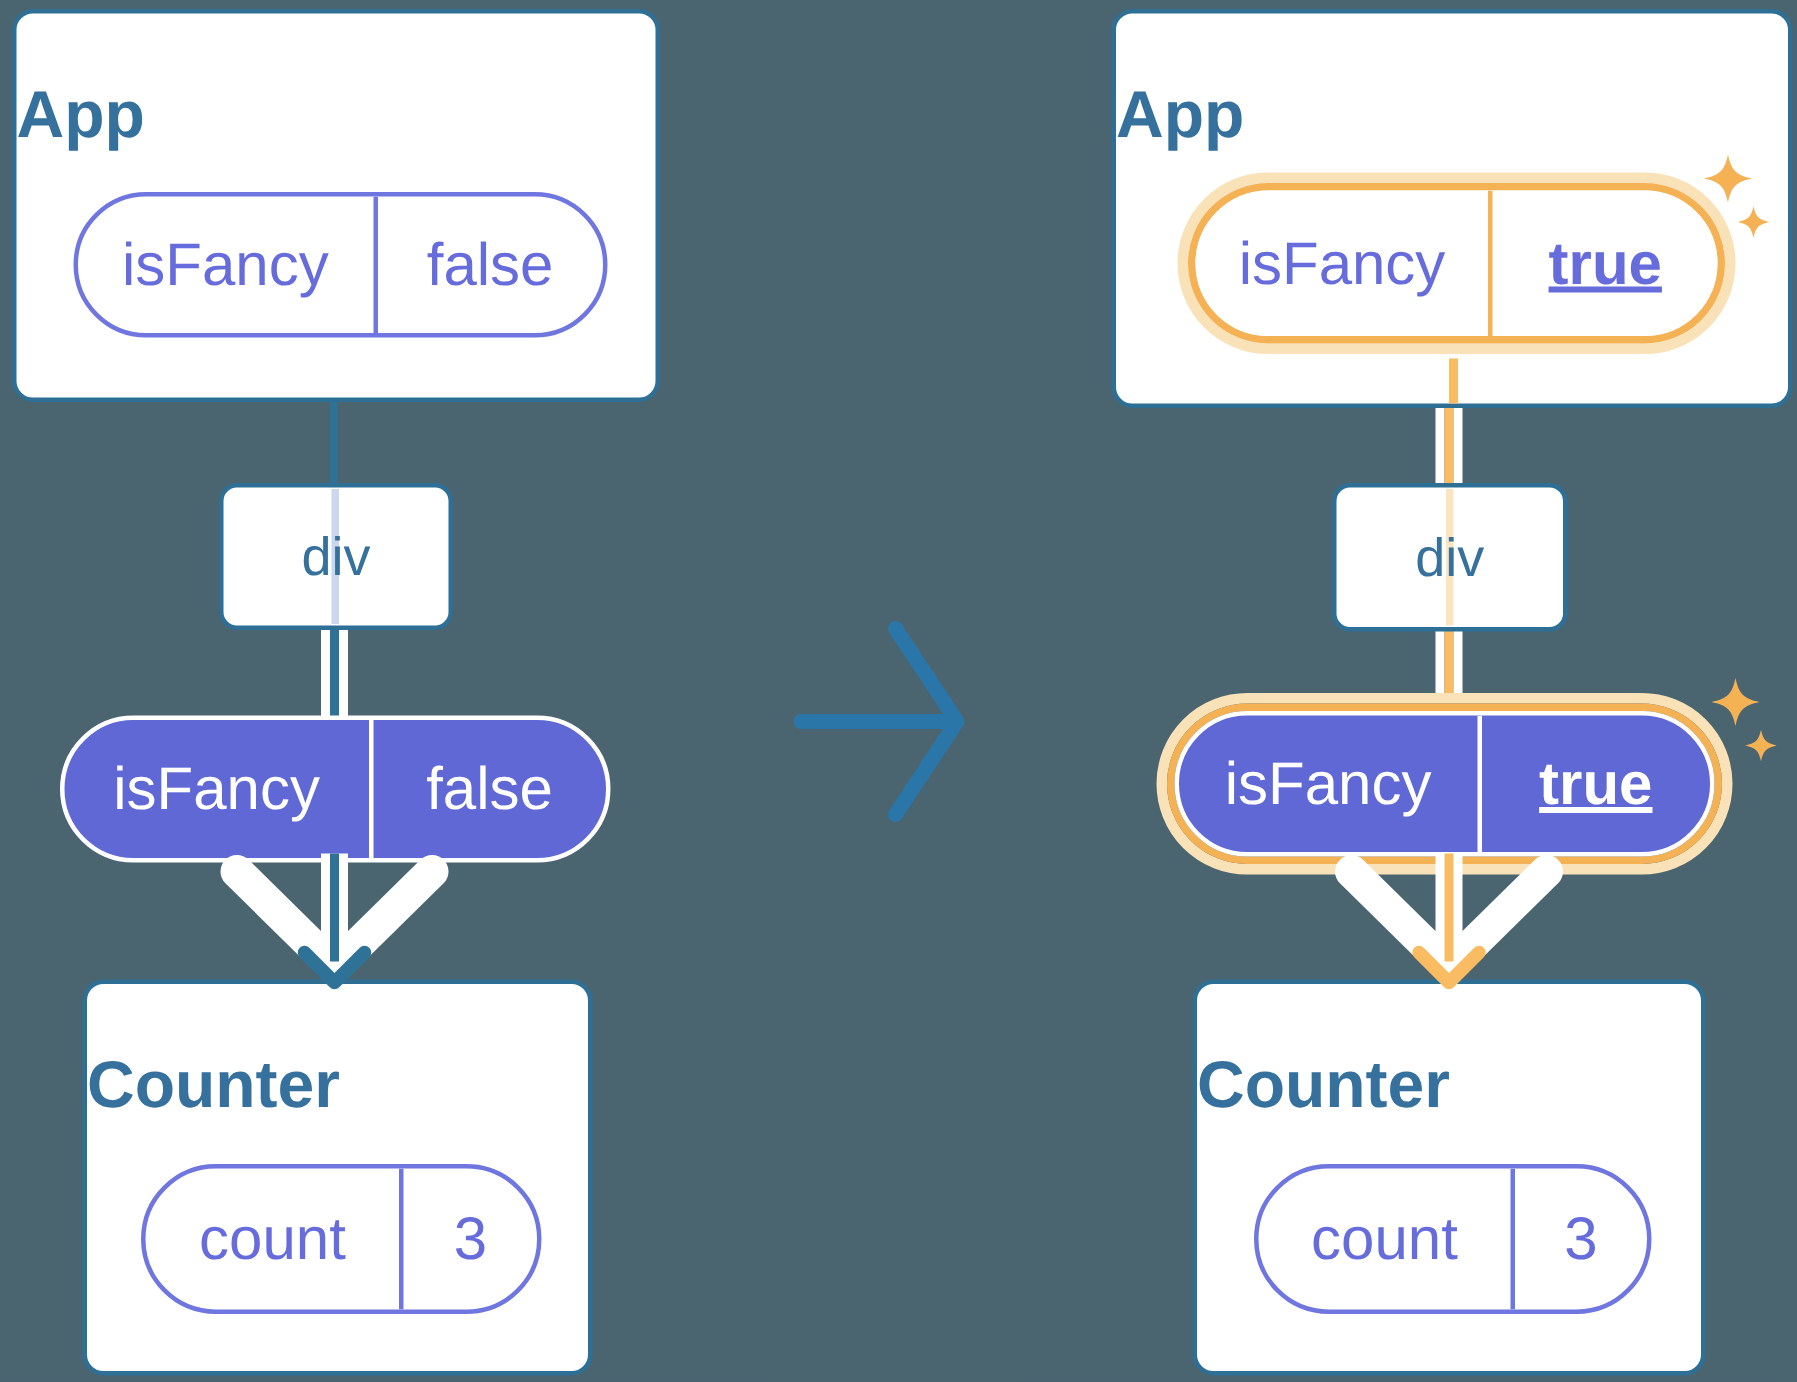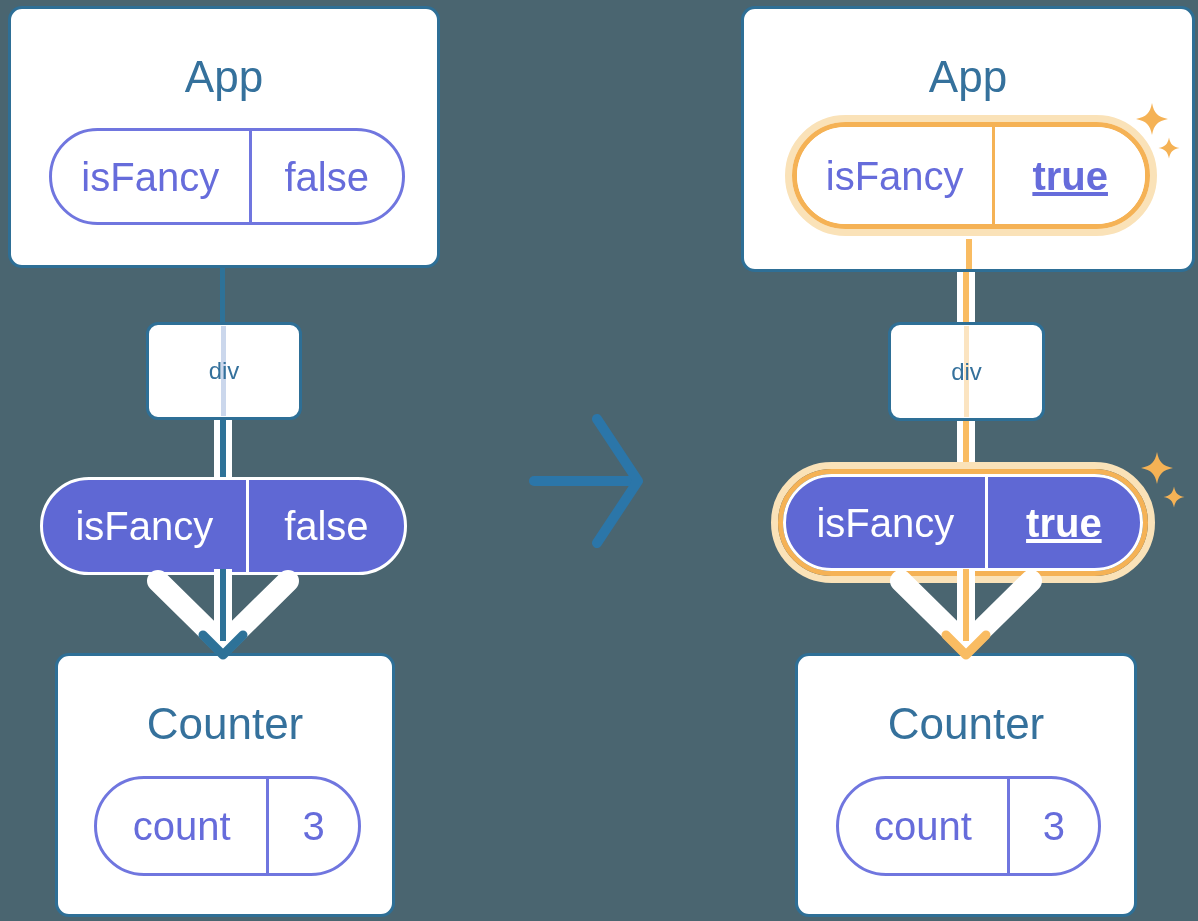--- a/index.html
+++ b/index.html
@@ -8,22 +8,22 @@
     background:#4A6570;
     font-family:"Liberation Sans", sans-serif;
   }
   
   .card{
     position:absolute;background:#fff;
     border:3px solid #2E6F96;border-radius:14px;
     box-sizing:border-box;z-index:2;
   }
   .title{
-    position:absolute;left:0;right:0;top:46px;text-align:center;
-    font-size:44px;font-weight:400;color:#35719C;line-height:1;
+    position:absolute;left:0;right:0;top:46px;
+    font-size:44px;font-weight:700;color:#35719C;line-height:1;
   }
   
   .pill{
     position:absolute;display:flex;box-sizing:border-box;
     border-radius:60px;overflow:hidden;background:#fff;
   }
   .pill .seg{
     display:flex;align-items:center;justify-content:center;
     font-size:40px;line-height:1;box-sizing:border-box;
   }
@@ -41,21 +41,21 @@
   .ring{border:5px solid #F5B255;border-radius:60px;}
   .fancy-pill{position:relative;display:flex;box-sizing:border-box;border-radius:52px;overflow:hidden;background:#fff;color:#666CDB;}
   .fancy-pill .seg{display:flex;align-items:center;justify-content:center;font-size:40px;line-height:1;box-sizing:border-box;}
   .fancy-pill .seg-name{width:57%;border-right:3px solid #F5B255;}
   .fancy-pill .seg-val{width:43%;}
   
   .divcard{border-radius:12px;}
   .div-label{
     position:absolute;left:0;right:0;top:0;bottom:0;
     display:flex;align-items:center;justify-content:center;
-    font-size:24px;color:#35719C;z-index:2;
+    font-size:36px;color:#35719C;z-index:2;
   }
   .thru-line{position:absolute;left:50%;top:1px;bottom:1px;width:5px;margin-left:-3px;z-index:1;}
   .lavender{background:#CBD7EC;}
   .faded-orange{background:#FBE4C1;}
   
   .vline{position:absolute;z-index:1;}
   .teal-line{background:#2E7298;}
   .orange-line{background:#F9BC62;}
   .vpipe{position:absolute;display:flex;z-index:1;}
   .vpipe span{display:block;width:6px;height:100%;}

